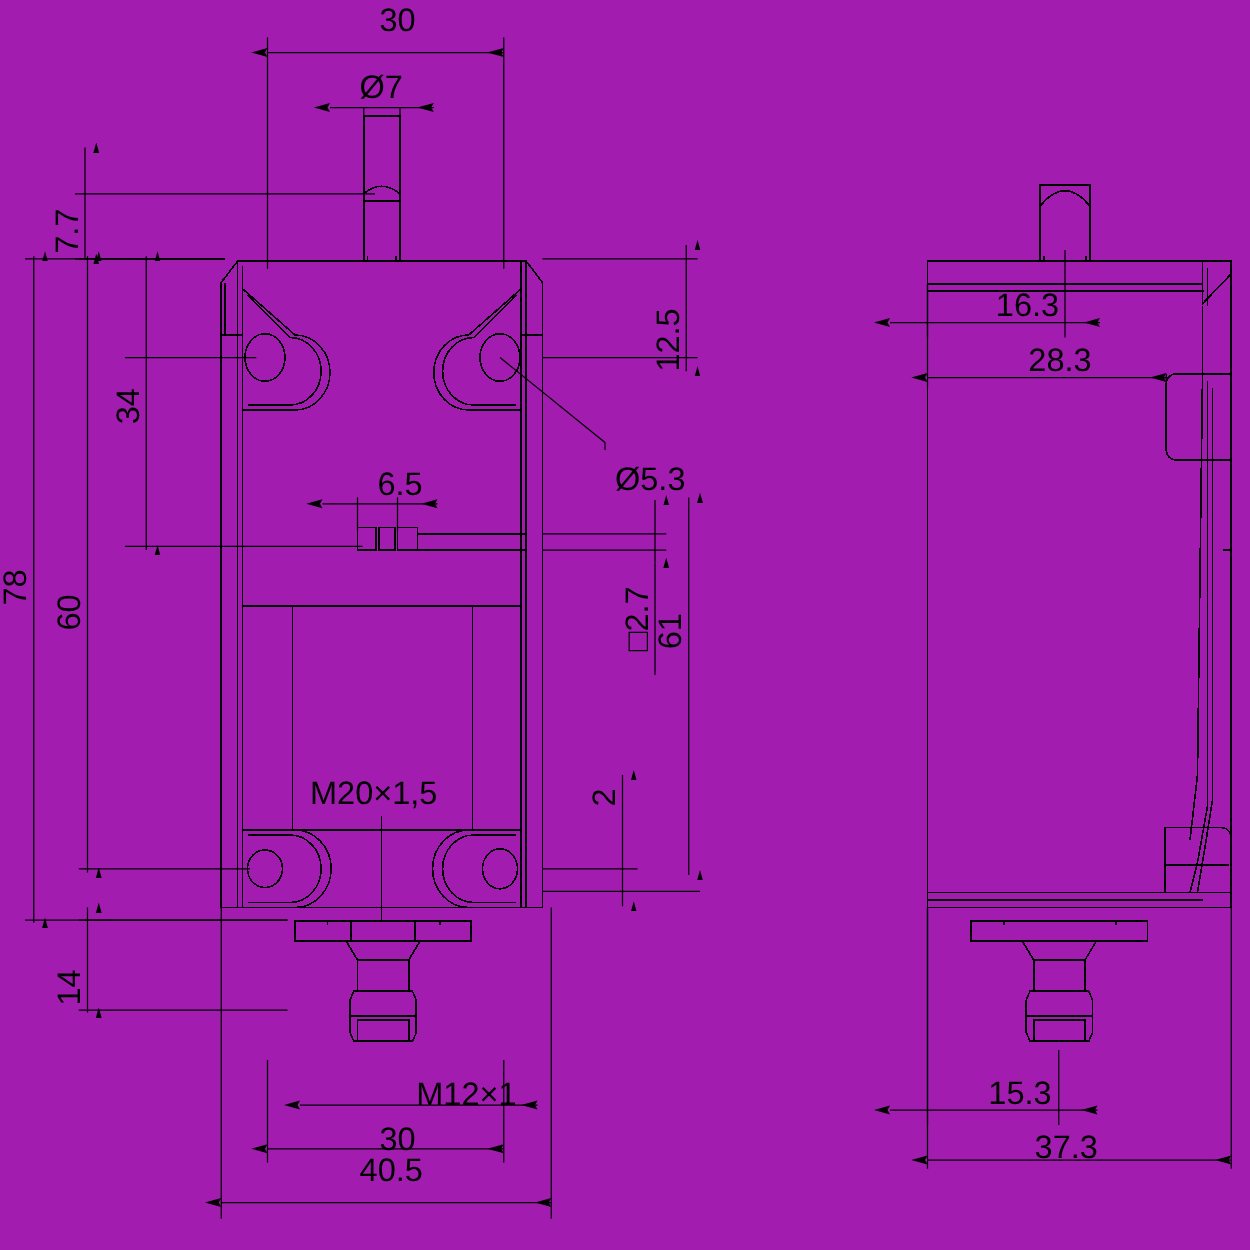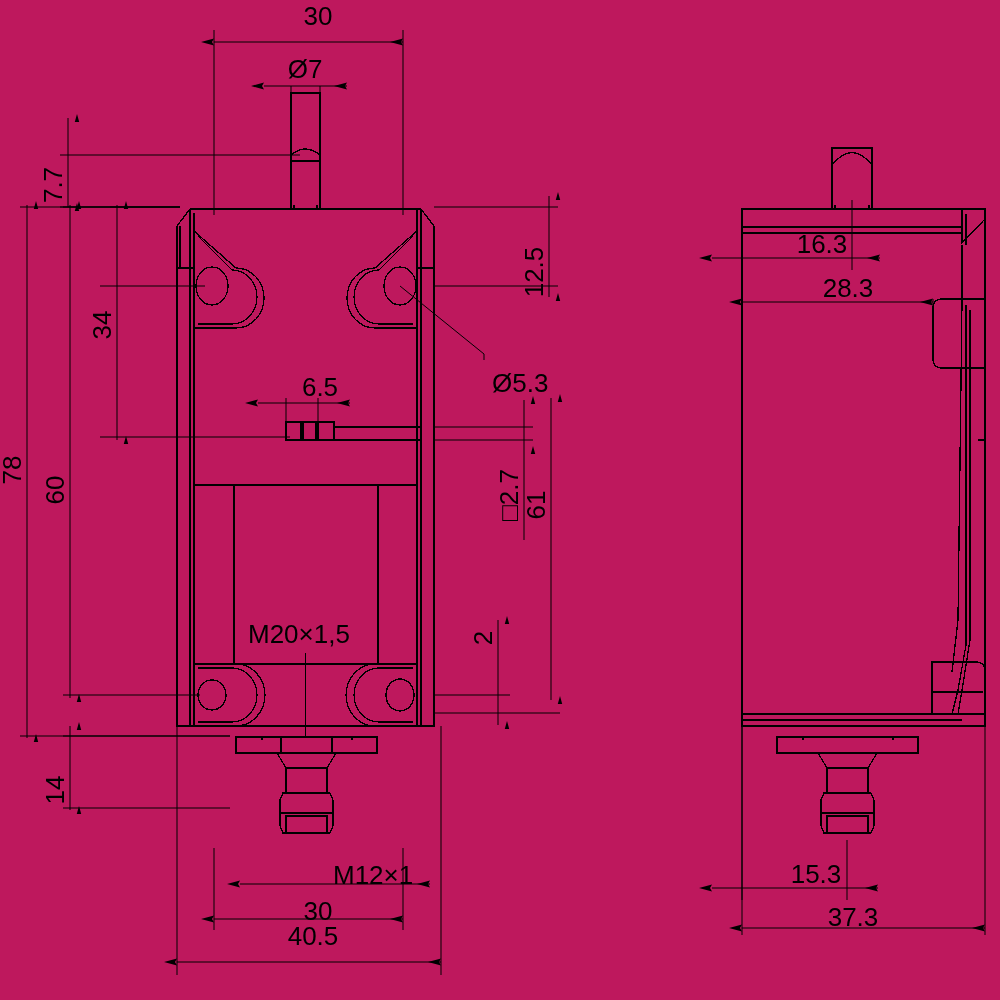--- a/index.html
+++ b/index.html
@@ -1,18 +1,18 @@
 <!DOCTYPE html>
 <html><head>
 <meta charset="utf-8">
 <style>
   html,body{margin:0;padding:0;background:#ffffff;}
   body{width:1000px;height:1000px;overflow:hidden;
        font-family:"Liberation Sans",sans-serif;}
-  #sheet{position:relative;width:1000px;height:1000px;background:#be185d;}
+  #sheet{position:relative;width:1000px;height:1000px;background:#a21caf;}
   svg{display:block;}
   text{font-family:"Liberation Sans",sans-serif;fill:#000;}
 </style>
 </head>
 <body>
 
 <div id="sheet">
 <svg width="1000" height="1000" viewBox="0 0 1000 1000">
 
   <defs>

